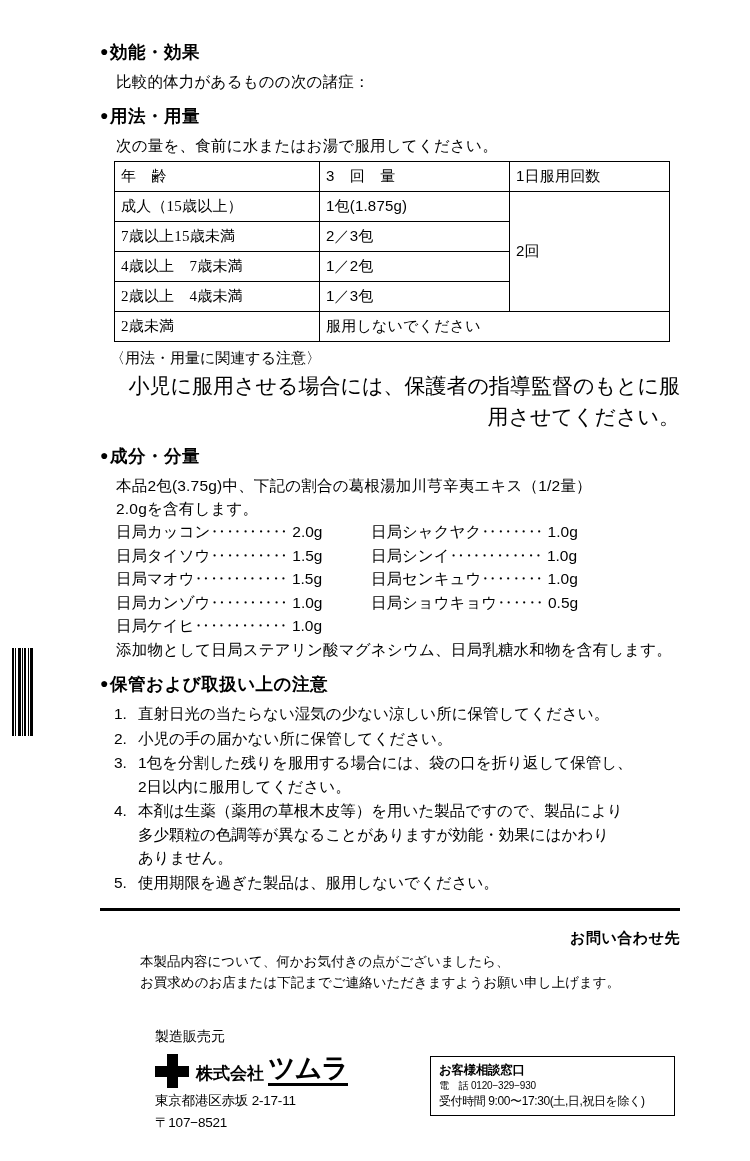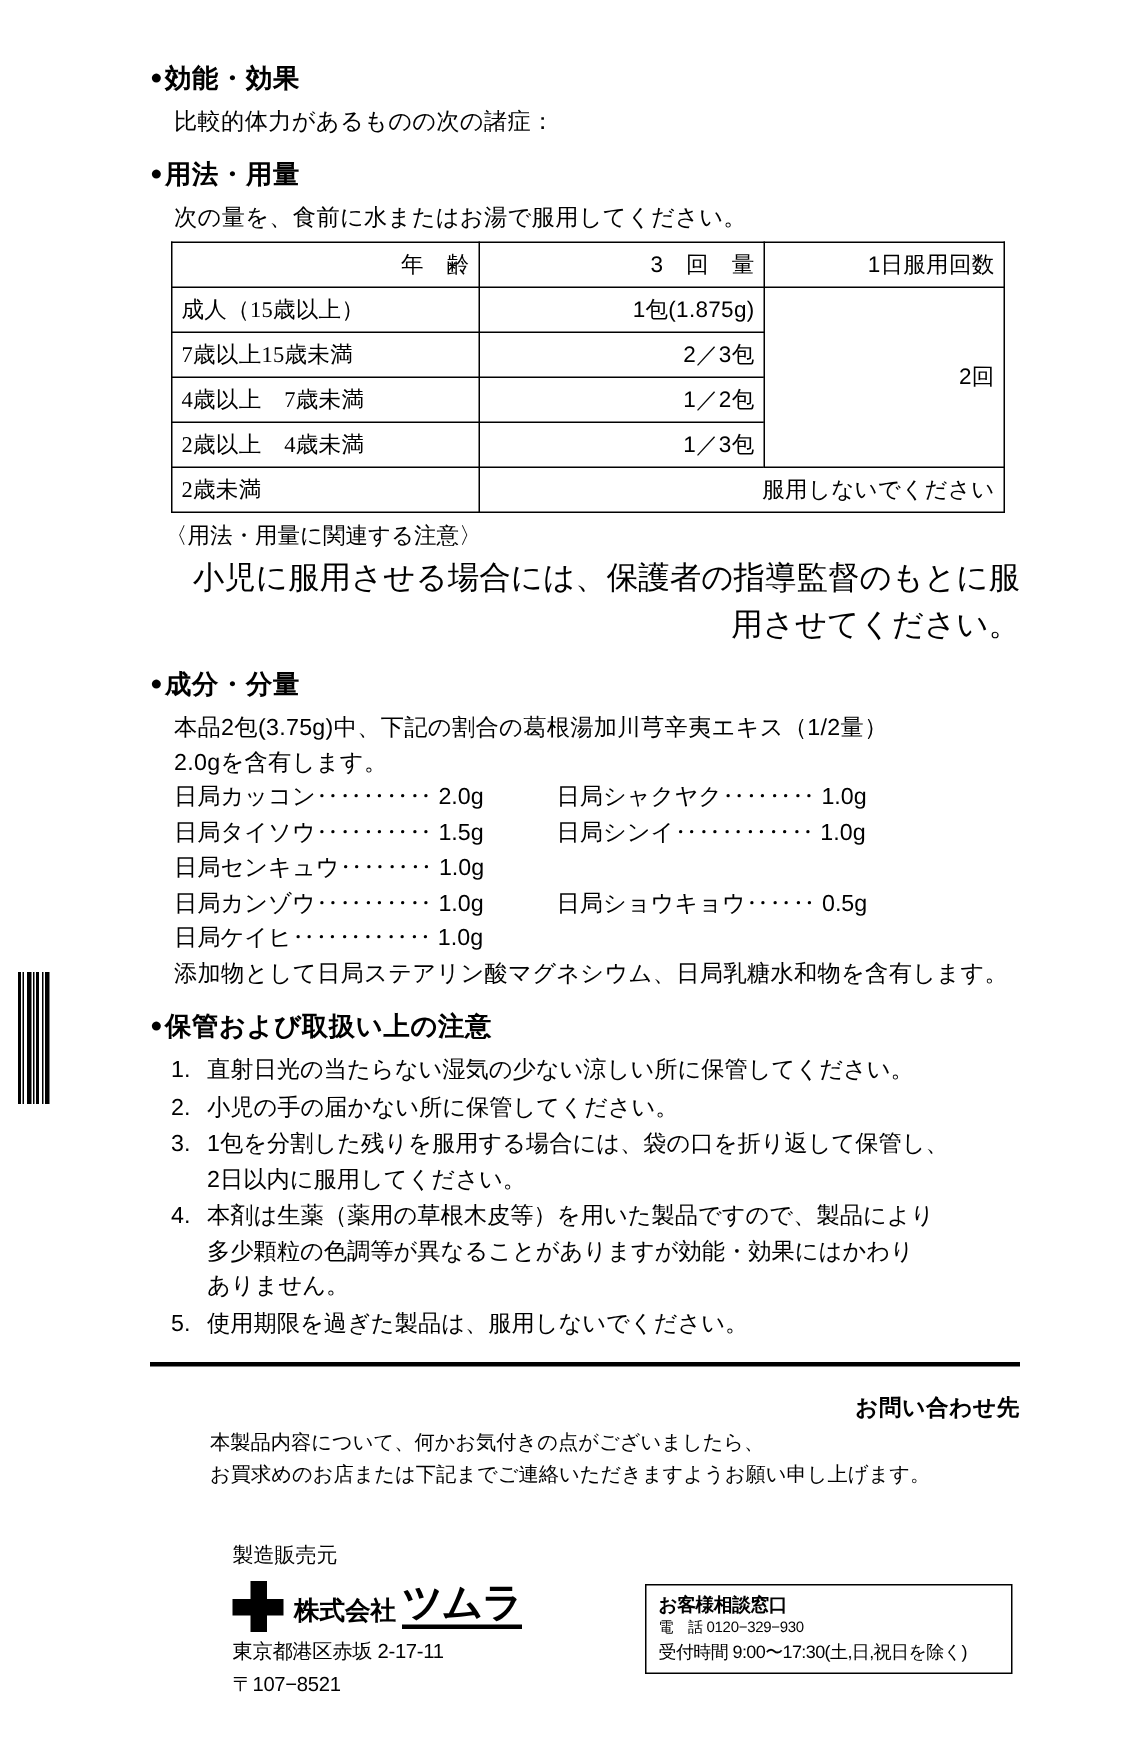--- a/index.html
+++ b/index.html
@@ -60,21 +60,21 @@
     border: 1px solid #000;
     font-size: 15px;
     font-weight: normal;
     padding: 4px 6px;
     height: 30px;
     letter-spacing: 0.2px;
   }
   table.dose .c-age { width: 205px; }
   table.dose .c-dose { width: 190px; }
   table.dose .c-times { width: 160px; }
-  .ta-c { text-align: right; }
+  .ta-c { text-align: left; }
   .ta-l { text-align: left; font-family: Liberation Serif, serif; }
   .note-head {
     font-size: 15px;
     margin-left: 10px;
     margin-top: 5px;
     line-height: 1.5;
   }
   .note-body {
     font-size: 21px;
     margin-left: 28px;
@@ -289,20 +289,21 @@
 
         <div class="ing-row">
           <div class="ing-col">日局カッコン‥‥‥‥‥ 2.0g</div>
           <div class="ing-col right">日局シャクヤク‥‥‥‥ 1.0g</div>
         </div>
         <div class="ing-row">
           <div class="ing-col">日局タイソウ‥‥‥‥‥ 1.5g</div>
           <div class="ing-col right">日局シンイ‥‥‥‥‥‥ 1.0g</div>
         </div>
         <div class="ing-row">
+          <div class="ing-col">日局マオウ‥‥‥‥‥‥ 1.5g</div>
           <div class="ing-col right">日局センキュウ‥‥‥‥ 1.0g</div>
         </div>
         <div class="ing-row">
           <div class="ing-col">日局カンゾウ‥‥‥‥‥ 1.0g</div>
           <div class="ing-col right">日局ショウキョウ‥‥‥ 0.5g</div>
         </div>
         <div class="ing-row">
           <div class="ing-col">日局ケイヒ‥‥‥‥‥‥ 1.0g</div>
           <div class="ing-col right"></div>
         </div>

